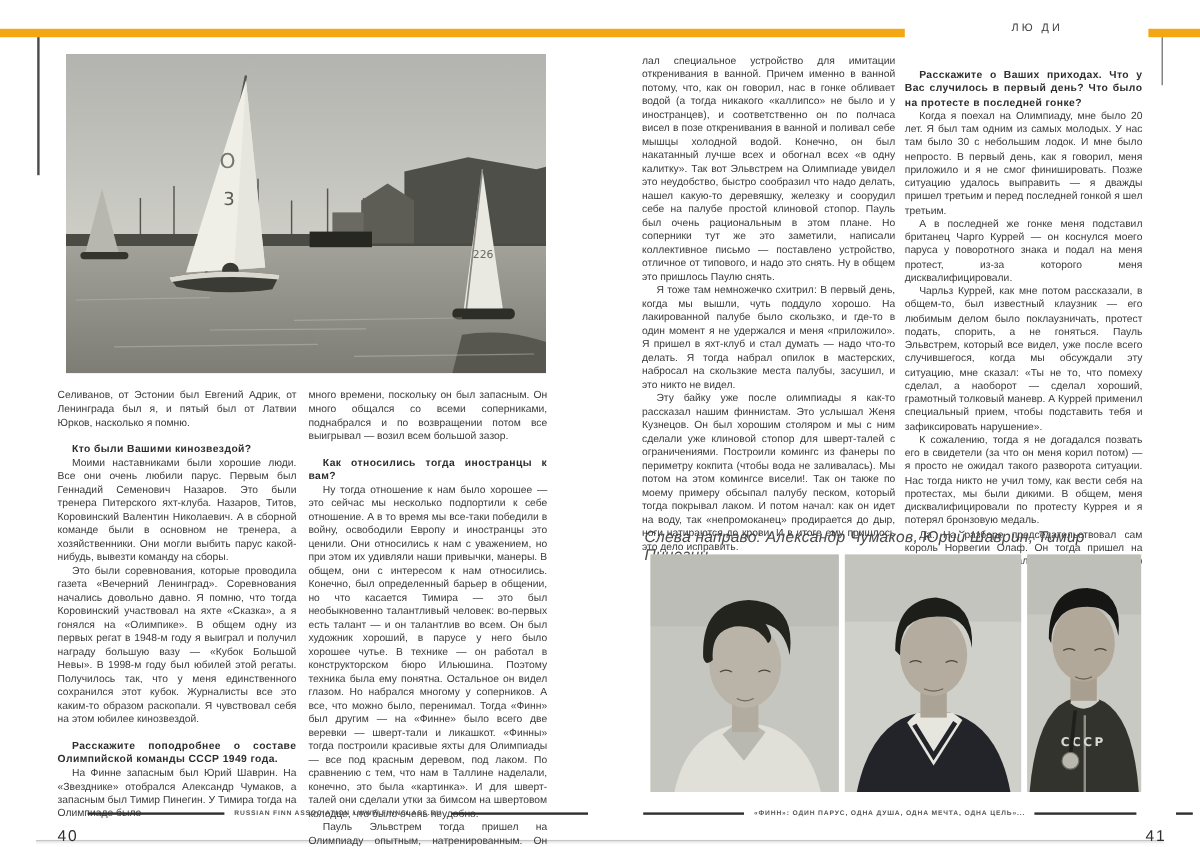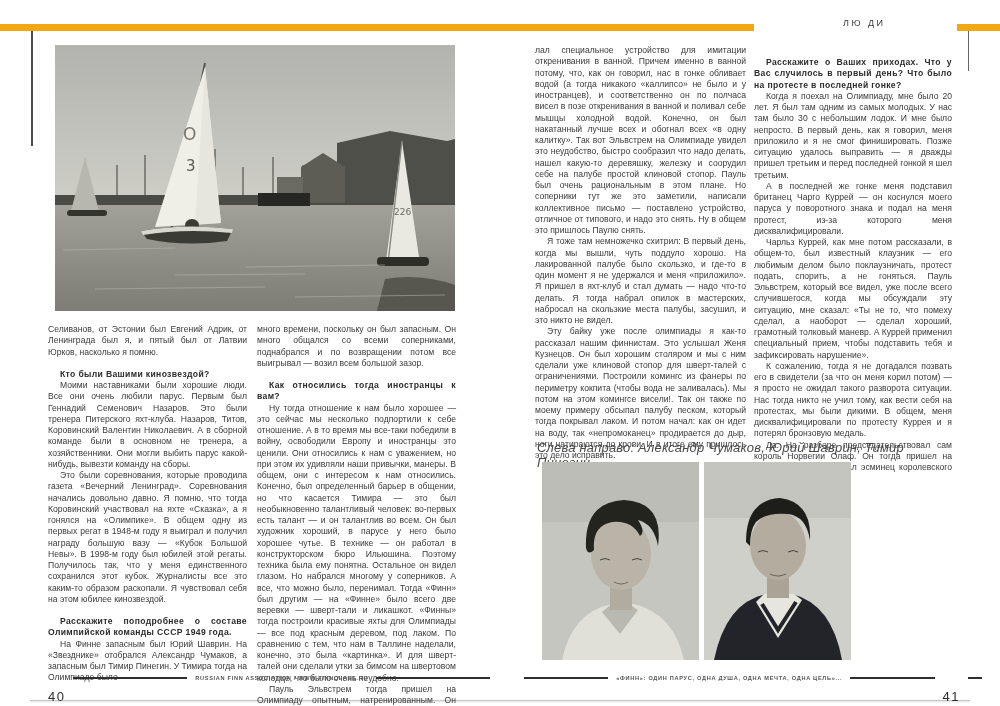--- a/index.html
+++ b/index.html
@@ -165,28 +165,46 @@
       <path d="M58,142 L74,168 L92,140" stroke="#22242a" stroke-width="4" fill="none"></path>
       <rect x="63" y="108" width="22" height="28" fill="#aba496"></rect>
       <ellipse cx="74" cy="84" rx="28" ry="34" fill="#b4ad9f"></ellipse>
       <path d="M42,80 Q42,38 76,36 Q108,40 106,78 Q102,54 84,52 Q62,50 52,60 Q46,68 46,84 Z" fill="#1d1d1a"></path>
       <path d="M54,90 Q59,87 64,90" stroke="#48433a" fill="none"></path>
       <path d="M84,90 Q89,87 94,90" stroke="#48433a" fill="none"></path>
       <path d="M66,112 Q74,116 82,112" stroke="#6a6357" fill="none"></path>
     </svg>
   </div>
 
+  <div class="portrait" style="width:95px;">
+    <svg width="95" height="198" viewBox="0 0 95 198" xmlns="http://www.w3.org/2000/svg">
+      <rect width="95" height="198" fill="#c9c9c3"></rect>
+      <rect width="95" height="50" fill="#bfbfb9"></rect>
+      <path d="M2,198 Q8,128 38,120 L58,120 Q88,130 93,198 Z" fill="#33332e"></path>
+      <path d="M36,124 Q48,134 60,122 L58,116 L38,116 Z" fill="#cfcfc7"></path>
+      <line x1="48" y1="134" x2="48" y2="198" stroke="#8f8f87" stroke-width="2"></line>
+      <text x="28" y="160" font-size="10" font-weight="bold" fill="#d8d8d0" letter-spacing="2" font-family="DejaVu Sans, sans-serif">СССР</text>
+      <path d="M40,130 L36,168" stroke="#1f1f1c" stroke-width="3"></path>
+      <circle cx="36" cy="172" r="7" fill="#b8b8ae" stroke="#6e6e64"></circle>
+      <rect x="36" y="96" width="22" height="26" fill="#a89f90"></rect>
+      <ellipse cx="47" cy="74" rx="26" ry="32" fill="#b1a899"></ellipse>
+      <path d="M18,70 Q18,28 50,28 Q80,30 76,68 Q72,46 56,44 Q34,42 26,54 Q20,60 20,74 Z" fill="#161614"></path>
+      <path d="M30,80 Q35,77 40,80" stroke="#453f36" fill="none"></path>
+      <path d="M56,80 Q61,77 66,80" stroke="#453f36" fill="none"></path>
+      <path d="M40,102 Q47,106 54,102" stroke="#665f53" fill="none"></path>
+    </svg>
+  </div>
 </div>
 
 <div class="footer" style="left:48px;width:442px;">
   <span class="pagenum">40</span>
   <span class="footline"></span>
   <span class="foottext">RUSSIAN FINN ASSOCIATION  /  WWW.FINNCLASS.RU</span>
   <span class="footline"></span>
 </div>
 
-<div class="footer" style="left:524px;width:458px;">
+<div class="footer" style="left:536px;width:458px;">
   <span class="footline"></span>
   <span class="foottext">«ФИНН»: ОДИН ПАРУС, ОДНА ДУША, ОДНА МЕЧТА, ОДНА ЦЕЛЬ»...</span>
   <span class="footline"></span>
   <span class="pagenum">41</span>
   <span class="footline short"></span>
 </div>
 
 </body></html>

